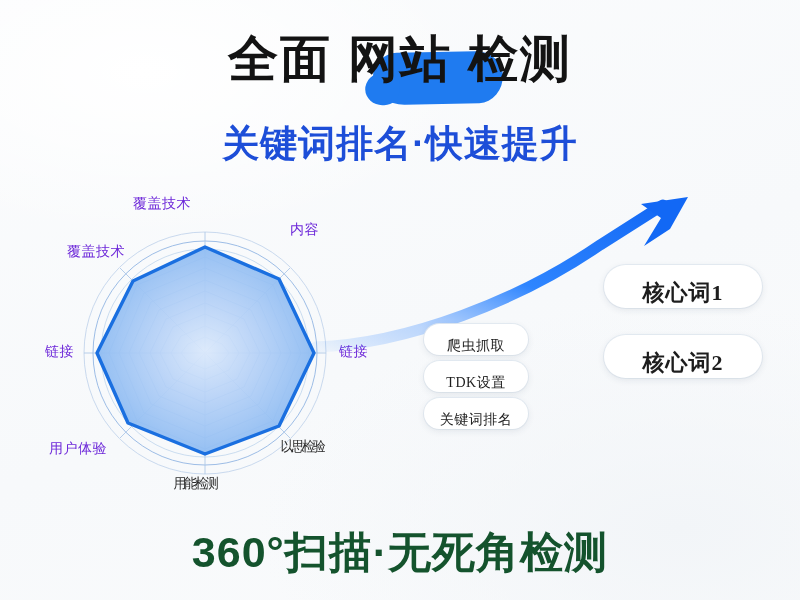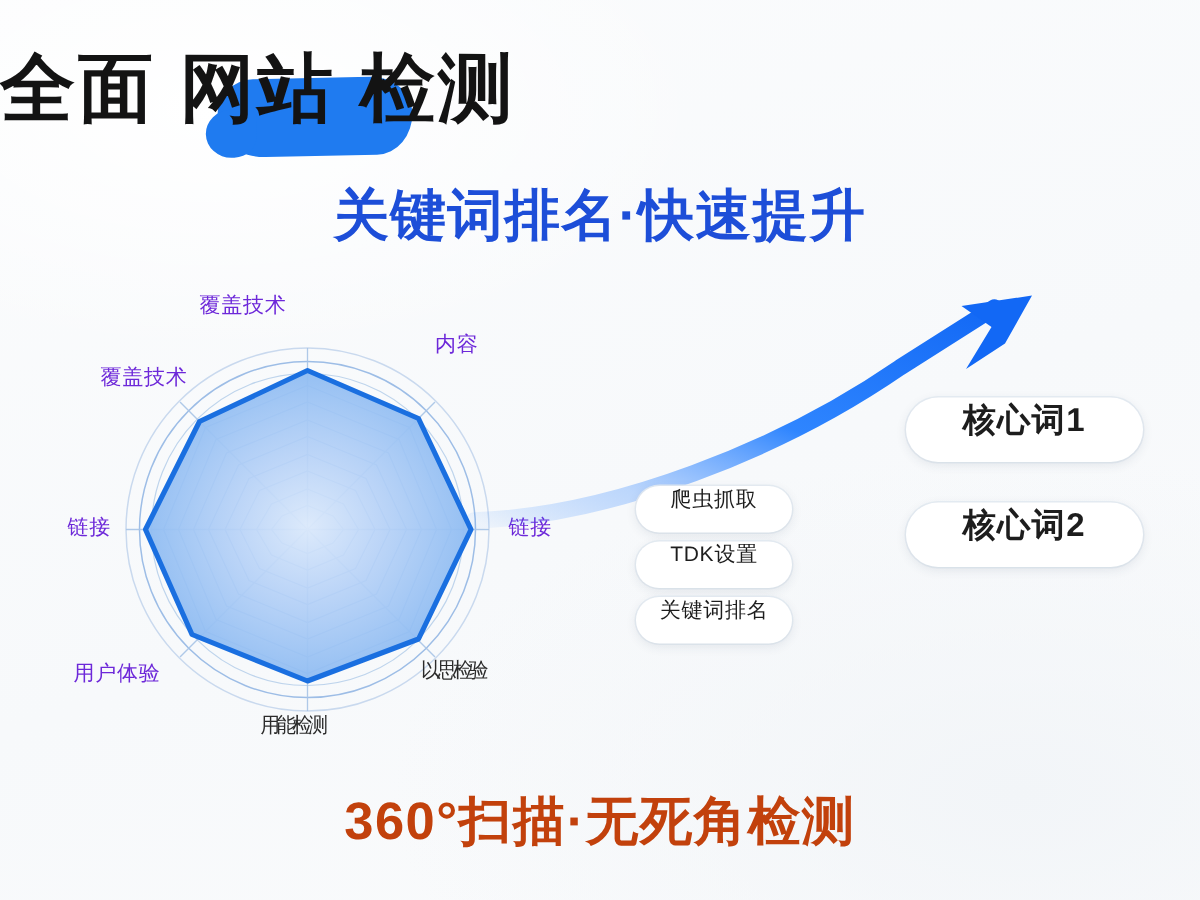--- a/index.html
+++ b/index.html
@@ -16,20 +16,21 @@
     background:
       radial-gradient(ellipse 60% 40% at 18% 12%, #ffffff 0%, rgba(255,255,255,0) 70%),
       radial-gradient(ellipse 70% 50% at 85% 88%, #f2f5f8 0%, rgba(242,245,248,0) 75%),
       linear-gradient(160deg,#fbfcfd 0%,#f7f9fb 55%,#fafbfc 100%);
     pointer-events:none;
   }
 
   
   .title-wrap{
     position:absolute; left:0; right:0; top:34px;
+    text-align:center;
   }
   .title{
     position:relative;
     display:inline-block;
     font-size:50px;
     font-weight:bold;
     letter-spacing:2px;
     color:#131313;
     line-height:1;
   }
@@ -54,24 +55,24 @@
     position:absolute; left:0; right:0; top:119px;
     text-align:center;
     font-size:37px;
     font-weight:bold;
     letter-spacing:1px;
     color:#1d4ed8;
   }
   .footline{
     position:absolute; left:0; right:0; top:524px;
     text-align:center;
-    font-size:35px;
+    font-size:43px;
     font-weight:bold;
     letter-spacing:1px;
-    color:#c2410c;
+    color:#14532d;
   }
 
   
   .radar-stage{
     position:absolute;
     left:45px; top:195px;
     width:360px; height:320px;
   }
   .radar-stage svg{ display:block; overflow:visible; }
   .axis-label{
@@ -93,22 +94,23 @@
     position:absolute; left:0; top:0; width:800px; height:600px;
     pointer-events:none;
   }
 
   
   .pill{
     position:absolute;
     background:#ffffff;
     border-radius:999px;
     box-shadow:0 2px 7px rgba(40,60,90,.10), 0 0 0 1px rgba(230,236,243,.9);
-    display:flex; align-items:flex-start; justify-content:center;
+    display:flex; align-items:flex-end; justify-content:center;
     color:#1d1d1d;
+    font-family:Liberation Serif, serif;
   }
   .pill.small{
     width:104px; height:31px;
     font-size:14px; font-weight:normal;
     letter-spacing:.5px;
   }
   .pill.big{
     width:158px; height:43px;
     font-size:22px; font-weight:bold;
     letter-spacing:1px;

